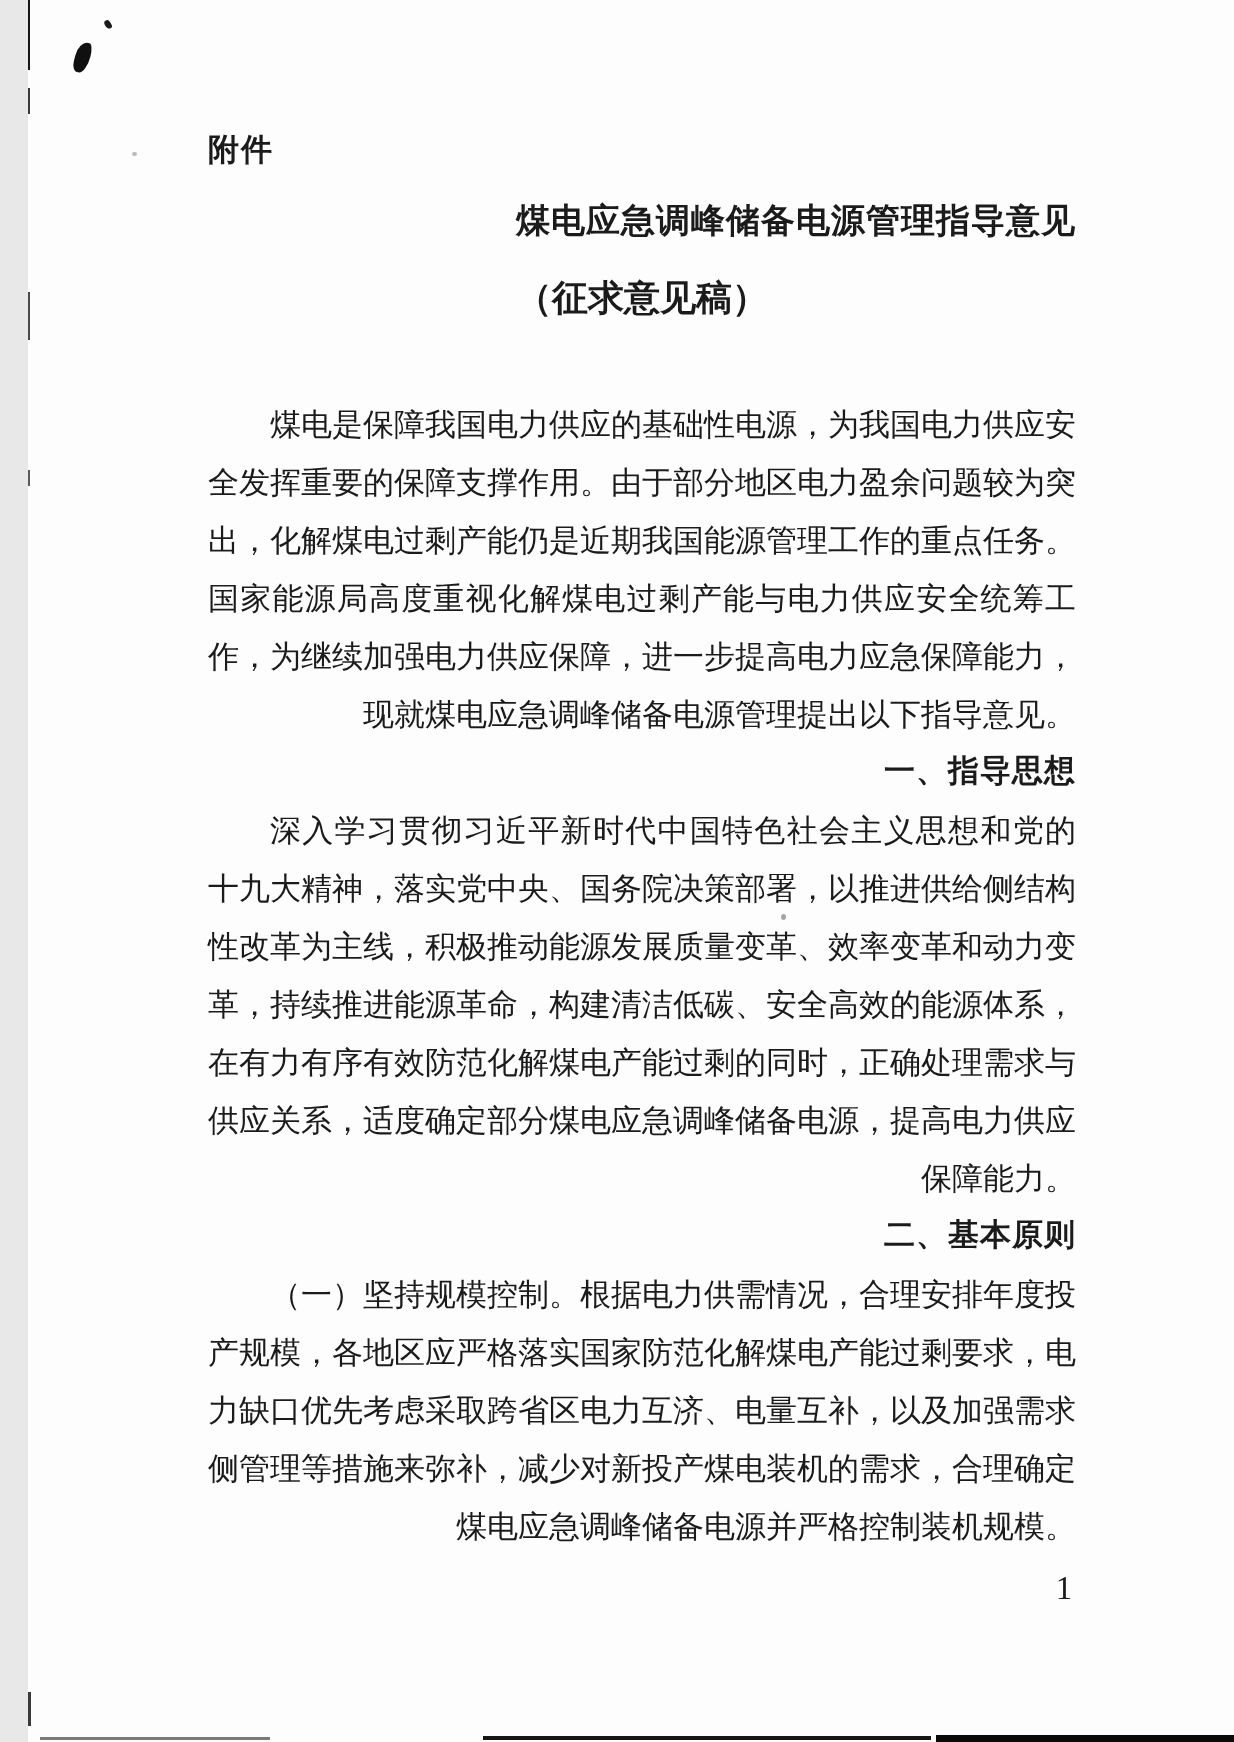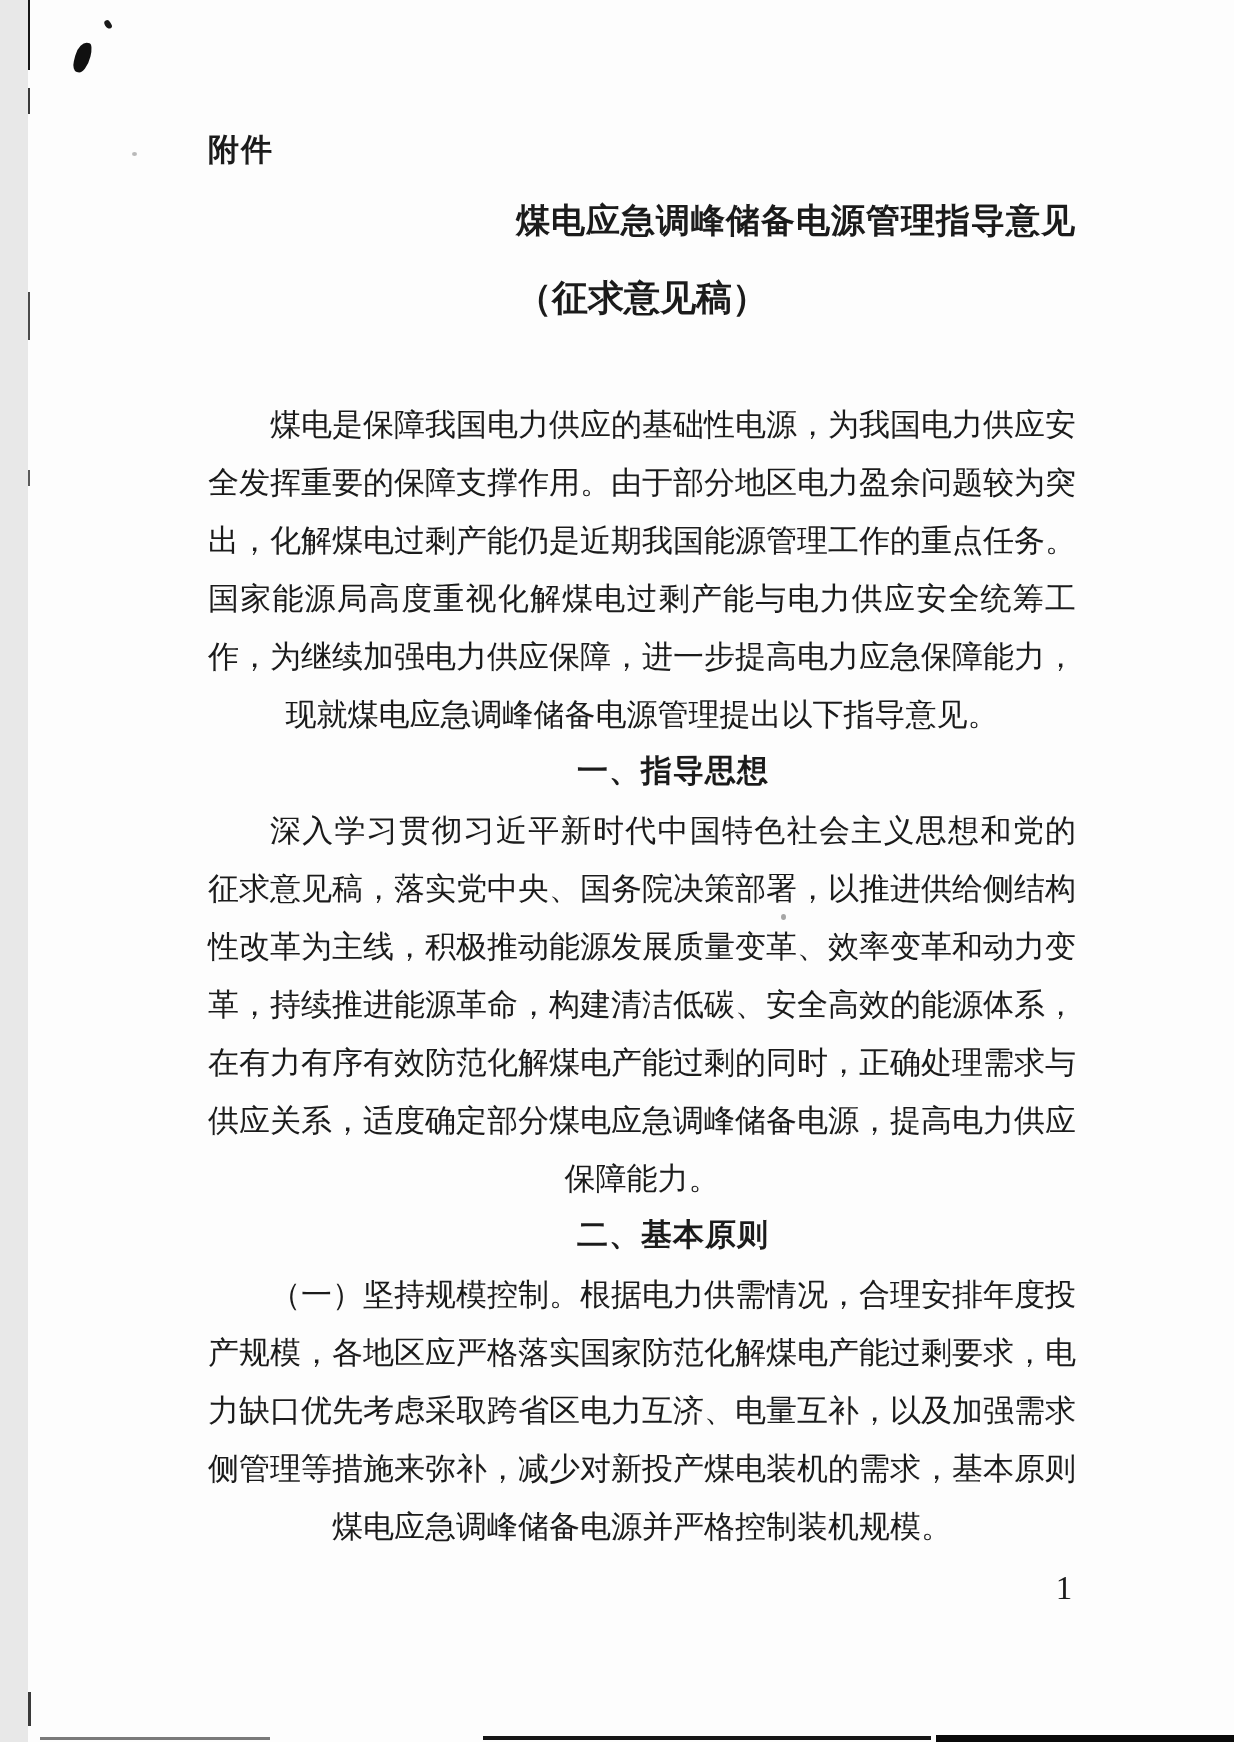--- a/index.html
+++ b/index.html
@@ -30,21 +30,21 @@
     text-align:center;
     font-size:36px; font-weight:bold; line-height:44px;
     font-family:"Liberation Sans","DejaVu Sans",sans-serif;
   }
   .body-lines {
     position:absolute; left:180px; top:396px; width:868px;
   }
   .line {
     height:58px; line-height:58px; font-size:31px;
     white-space:nowrap; overflow:visible;
-    text-align:center;
+    text-align:right;
   }
   .line.justify { white-space:normal; text-align:justify; text-align-last:justify; }
   .line.indent { padding-left:62px; }
   .line.heading {
     font-weight:bold;
     font-family:Liberation Mono, monospace;
     letter-spacing:1px;
   }
   .page-number {
     position:absolute; left:1016px; top:1566px; width:40px;
@@ -91,31 +91,31 @@
 
   <div class="body-lines" id="body-lines">
       <div class="line indent justify">煤电是保障我国电力供应的基础性电源，为我国电力供应安</div>
       <div class="line justify">全发挥重要的保障支撑作用。由于部分地区电力盈余问题较为突</div>
       <div class="line justify">出，化解煤电过剩产能仍是近期我国能源管理工作的重点任务。</div>
       <div class="line justify">国家能源局高度重视化解煤电过剩产能与电力供应安全统筹工</div>
       <div class="line justify">作，为继续加强电力供应保障，进一步提高电力应急保障能力，</div>
       <div class="line">现就煤电应急调峰储备电源管理提出以下指导意见。</div>
       <div class="line indent heading">一、指导思想</div>
       <div class="line indent justify">深入学习贯彻习近平新时代中国特色社会主义思想和党的</div>
-      <div class="line justify">征求意见稿，落实党中央、国务院决策部署，以推进供给侧结构</div>
+      <div class="line justify">十九大精神，落实党中央、国务院决策部署，以推进供给侧结构</div>
       <div class="line justify">性改革为主线，积极推动能源发展质量变革、效率变革和动力变</div>
       <div class="line justify">革，持续推进能源革命，构建清洁低碳、安全高效的能源体系，</div>
       <div class="line justify">在有力有序有效防范化解煤电产能过剩的同时，正确处理需求与</div>
       <div class="line justify">供应关系，适度确定部分煤电应急调峰储备电源，提高电力供应</div>
       <div class="line">保障能力。</div>
       <div class="line indent heading">二、基本原则</div>
       <div class="line indent justify">（一）坚持规模控制。根据电力供需情况，合理安排年度投</div>
       <div class="line justify">产规模，各地区应严格落实国家防范化解煤电产能过剩要求，电</div>
       <div class="line justify">力缺口优先考虑采取跨省区电力互济、电量互补，以及加强需求</div>
-      <div class="line justify">侧管理等措施来弥补，减少对新投产煤电装机的需求，基本原则</div>
+      <div class="line justify">侧管理等措施来弥补，减少对新投产煤电装机的需求，合理确定</div>
       <div class="line">煤电应急调峰储备电源并严格控制装机规模。</div>
     </div>
 
   <div class="page-number">1</div>
 
   <div class="artifact ink-blob"></div>
   <div class="artifact ink-speck"></div>
   <div class="artifact faint-dot-a"></div>
   <div class="artifact faint-dot-b"></div>
   <div class="artifact edge-left-1"></div>

